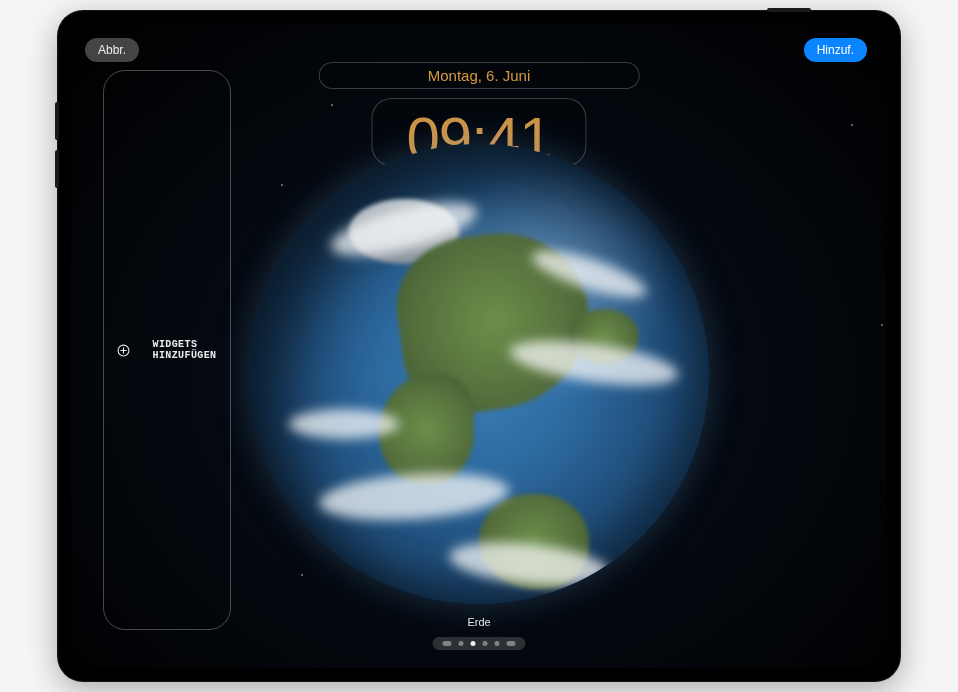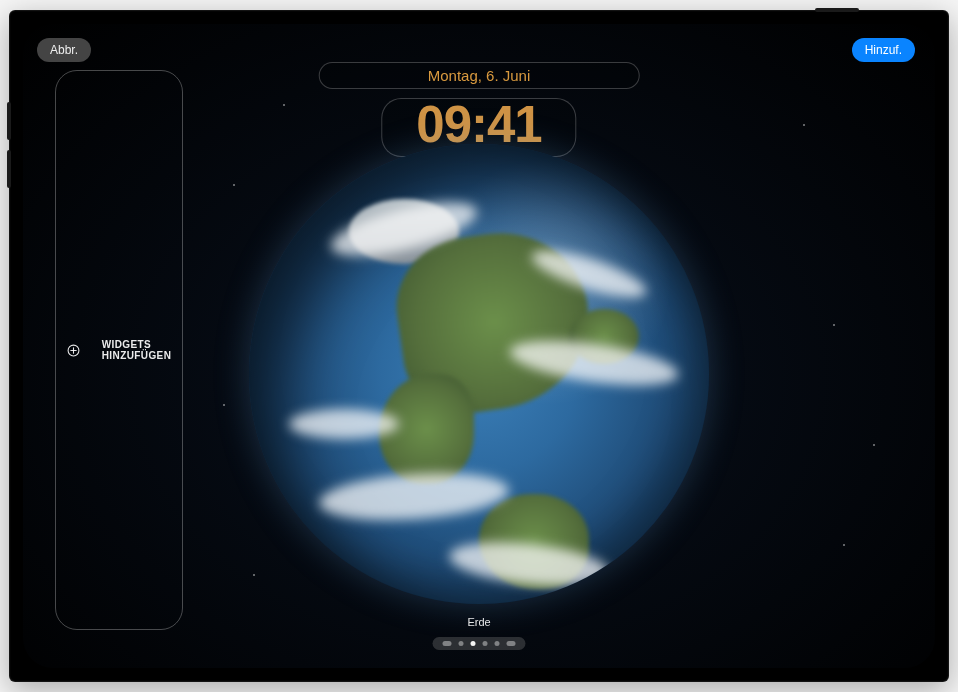--- a/index.html
+++ b/index.html
@@ -9,24 +9,24 @@
       height: 692px;
       background: #f5f5f5;
       font-family: -apple-system, BlinkMacSystemFont, "Helvetica Neue", sans-serif;
       display: flex;
       align-items: center;
       justify-content: center;
       overflow: hidden;
     }
     
     .ipad-frame {
-      width: 940px;
+      width: 844px;
       height: 672px;
       background: #000;
-      border-radius: 6px;
+      border-radius: 26px;
       padding: 14px;
       box-shadow: 0 8px 30px rgba(0,0,0,0.3), inset 0 0 2px rgba(255,255,255,0.3);
       position: relative;
     }
     
     .screen {
       width: 100%;
       height: 100%;
       background: radial-gradient(ellipse at 50% 55%, #0a1522 0%, #050a12 40%, #000 100%);
       border-radius: 30px;
@@ -90,28 +90,28 @@
       left: 50%;
       transform: translateX(-50%);
       border: 1px solid rgba(255,255,255,0.22);
       border-radius: 20px;
       padding: 0 34px 6px;
       background: rgba(0,0,0,0.1);
       cursor: pointer;
     }
     
     .time-text {
-      font-size: 51px;
-      font-weight: 700;
+      font-size: 60px;
+      font-weight: 400;
       color: #cf9345;
       letter-spacing: -1px;
       line-height: 1;
       font-feature-settings: "tnum";
       position: relative;
-      top: 0;
+      top: 10px;
     }
     
     .widget-panel {
       position: absolute;
       top: 46px;
       left: 32px;
       width: 128px;
       height: 560px;
       border: 1px solid rgba(255,255,255,0.28);
       border-radius: 22px;
@@ -120,20 +120,21 @@
       justify-content: center;
       cursor: pointer;
     }
     
     .widget-add {
       display: flex;
       flex-direction: row;
       align-items: center;
       gap: 22px;
       color: rgba(255,255,255,0.92);
+      font-family: Liberation Mono, monospace;
     }
     
     .plus-icon {
       width: 13px; height: 13px; flex: 0 0 auto;
     }
     
     .widget-label {
       font-size: 10px;
       font-weight: 600;
       letter-spacing: 0.4px;

